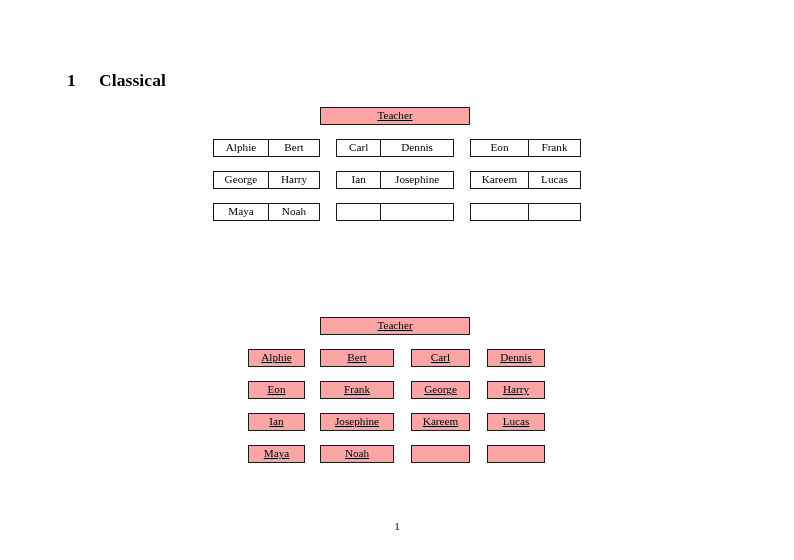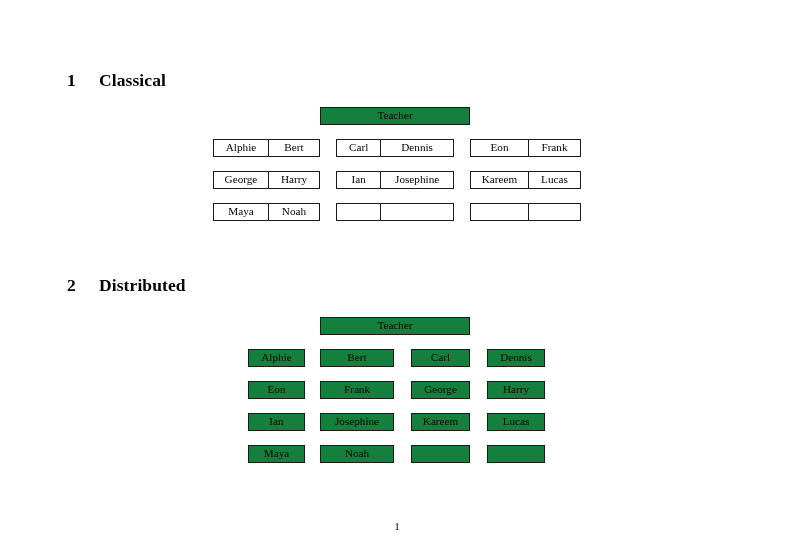--- a/index.html
+++ b/index.html
@@ -67,28 +67,29 @@
   .cell + .cell {
     border-left: 1px solid #1a1a1a;
   }
 
   
   .box {
     position: absolute;
     height: 18px;
     box-sizing: border-box;
     border: 1px solid #1a1a1a;
-    background: #15803d;
+    background: #fca5a5;
     display: flex;
     align-items: center;
     justify-content: center;
     font-size: 11.2px;
     line-height: 1;
     white-space: nowrap;
     overflow: hidden;
+    text-decoration: underline;
   }
 
   
   #page-number {
     position: absolute;
     left: 0;
     top: 521px;
     width: 794px;
     text-align: center;
     font-size: 11.2px;
@@ -138,23 +139,20 @@
   </div>
   <div class="boxrow" style="left:470px; top:171px; width:111px;">
     <div class="cell" style="width:58px;">Kareem</div>
     <div class="cell" style="width:53px;">Lucas</div>
   </div>
   <div class="boxrow" style="left:470px; top:203px; width:111px;">
     <div class="cell" style="width:58px;"></div>
     <div class="cell" style="width:53px;"></div>
   </div>
 
-  <div class="section-heading" id="heading-distributed">
-    <span class="sec-num">2</span><span class="sec-title">Distributed</span>
-  </div>
 
   <div class="box" id="s2-teacher" style="left:320px; top:317px; width:150px;">Teacher</div>
 
   <div class="box" style="left:248px; top:349px; width:57px;">Alphie</div>
   <div class="box" style="left:320px; top:349px; width:74px;">Bert</div>
   <div class="box" style="left:411px; top:349px; width:59px;">Carl</div>
   <div class="box" style="left:487px; top:349px; width:58px;">Dennis</div>
 
   <div class="box" style="left:248px; top:381px; width:57px;">Eon</div>
   <div class="box" style="left:320px; top:381px; width:74px;">Frank</div>

